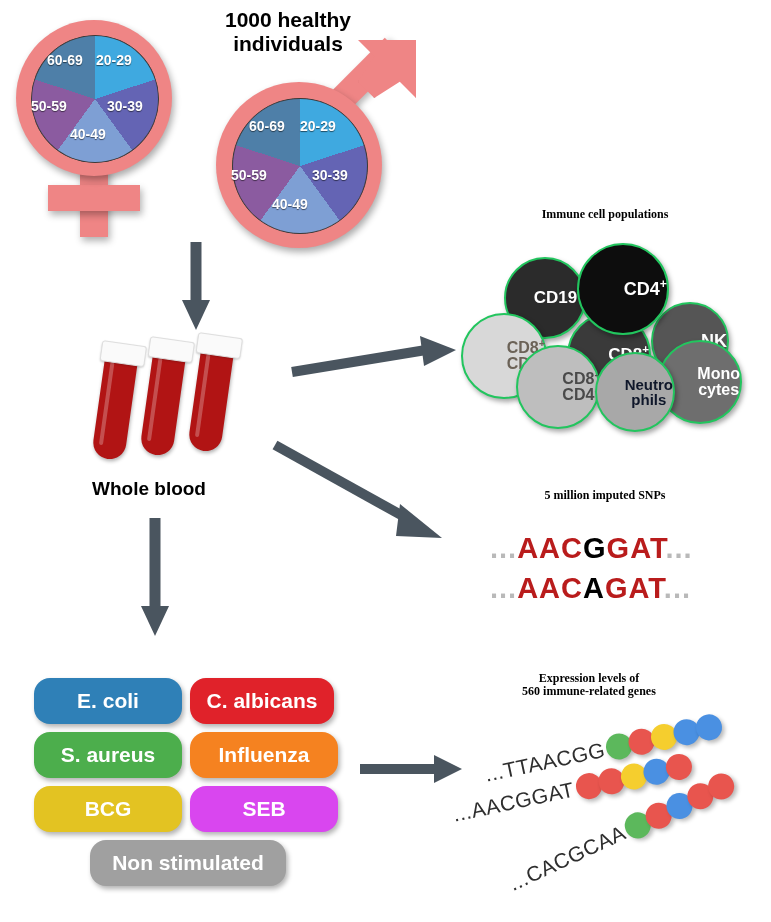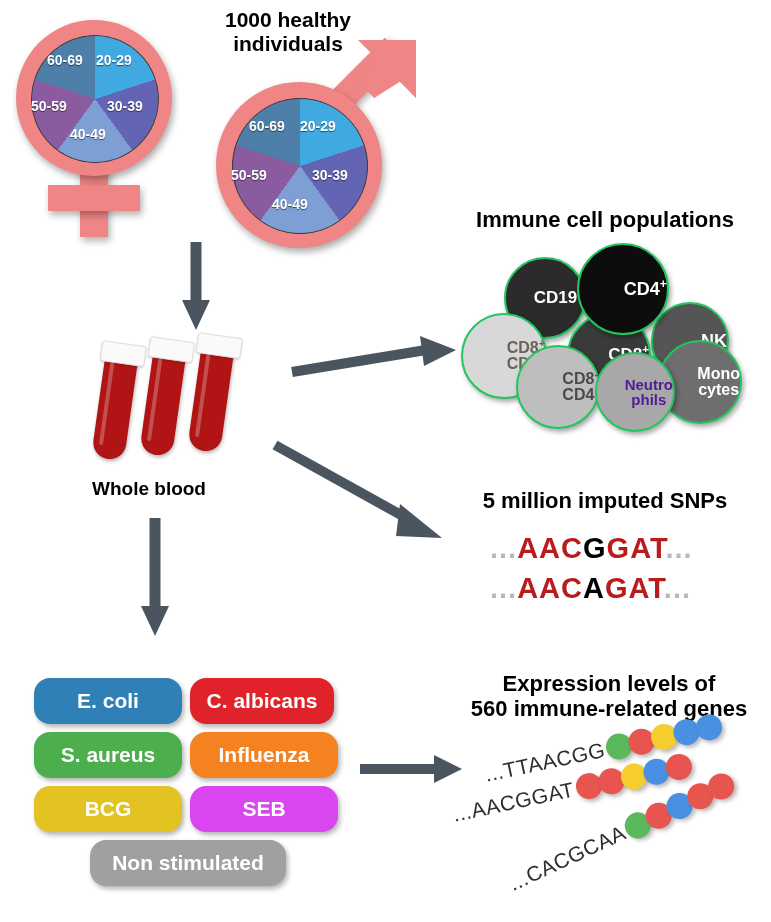--- a/index.html
+++ b/index.html
@@ -4,21 +4,21 @@
 <style>
   html,body{margin:0;padding:0;background:#ffffff;}
   body{width:771px;height:922px;position:relative;overflow:hidden;
        font-family:"Liberation Sans","DejaVu Sans",sans-serif;}
   .stage{position:absolute;left:0;top:0;width:771px;height:922px;}
   .abs{position:absolute;}
 
   
   .hdr{font-weight:bold;color:#000;text-align:center;line-height:1.12;}
   .hdr-1000{font-size:21px;}
-  .hdr-sec{font-size:22px;}
+  .hdr-sec{font-size:12px;font-family:Liberation Serif, serif;}
   .blood-label{font-size:19px;font-weight:bold;color:#000;}
 
   
   .sym{position:absolute;}
   .ring{position:absolute;border-radius:50%;background:#ef8585;
         box-shadow:2px 4px 7px rgba(0,0,0,.33);}
   .pie-wrap{position:absolute;border-radius:50%;overflow:hidden;
             background:#333;border:1px solid #3a3a3a;}
   .slice{position:absolute;left:0;top:0;width:100%;height:100%;}
   .pie-lbl{position:absolute;color:#fff;font-weight:bold;
@@ -195,21 +195,21 @@
     <div class="cell" style="left:112px;top:73px;width:80px;height:80px;background:#3a3a3a;color:#fff;font-size:17px;z-index:3;">
       <span>CD8<sup>+</sup></span>
     </div>
     <div class="cell" style="left:203px;top:100px;width:80px;height:80px;background:#6e6e6e;color:#fff;font-size:16px;z-index:3;">
       <span>Mono<br>cytes</span>
     </div>
 
     <div class="cell" style="left:61px;top:105px;width:80px;height:80px;background:#bebebe;color:#4a4a4a;font-size:16px;z-index:5;">
       <span>CD8<sup>-</sup><br>CD4<sup>-</sup></span>
     </div>
-    <div class="cell" style="left:140px;top:112px;width:76px;height:76px;background:#a8a8a8;color:#4c1d95;font-size:15px;z-index:6;">
+    <div class="cell" style="left:140px;top:112px;width:76px;height:76px;background:#a8a8a8;color:#0f172a;font-size:15px;z-index:6;">
       <span>Neutro<br>phils</span>
     </div>
   </div>
 
   <div class="abs hdr hdr-sec" style="left:455px;top:489px;width:300px;">5 million imputed SNPs</div>
 
   <div class="abs" style="left:480px;top:528px;width:280px;height:90px;">
     <div class="snp-row" style="left:10px;top:4px;font-size:29px;letter-spacing:1px;">
       <span class="snp-dim">...</span><span class="snp-mid">AAC</span><span class="snp-hot">G</span><span class="snp-mid">GAT</span><span class="snp-dim">...</span>
     </div>
@@ -231,21 +231,21 @@
     <div class="pill" style="left:60px;top:162px;width:196px;height:46px;background:#a0a0a0;">Non stimulated</div>
   </div>
 
   <div class="abs arrow" style="left:358px;top:752px;">
     <svg width="106" height="34" viewBox="0 0 106 34">
       <path d="M2 17 L82 17" stroke="#4a555f" stroke-width="10" fill="none"></path>
       <path d="M76 3 L104 17 L76 31 Z" fill="#4a555f"></path>
     </svg>
   </div>
 
-  <div class="abs hdr hdr-sec" style="left:456px;top:672px;width:306px;">
+  <div class="abs hdr hdr-sec" style="left:436px;top:672px;width:306px;">
     <div>Expression levels of</div>
     <div>560 immune-related genes</div>
   </div>
 
   <div class="abs" style="left:455px;top:730px;width:316px;height:180px;">
 
     <div class="strand" style="left:30px;top:32px;transform:rotate(-12deg);">
       <span class="seq">...TTAACGG</span>
       <span class="bead" style="background:#5cb85c;margin-left:2px;"></span>
       <span class="bead" style="background:#e8554e;"></span>

